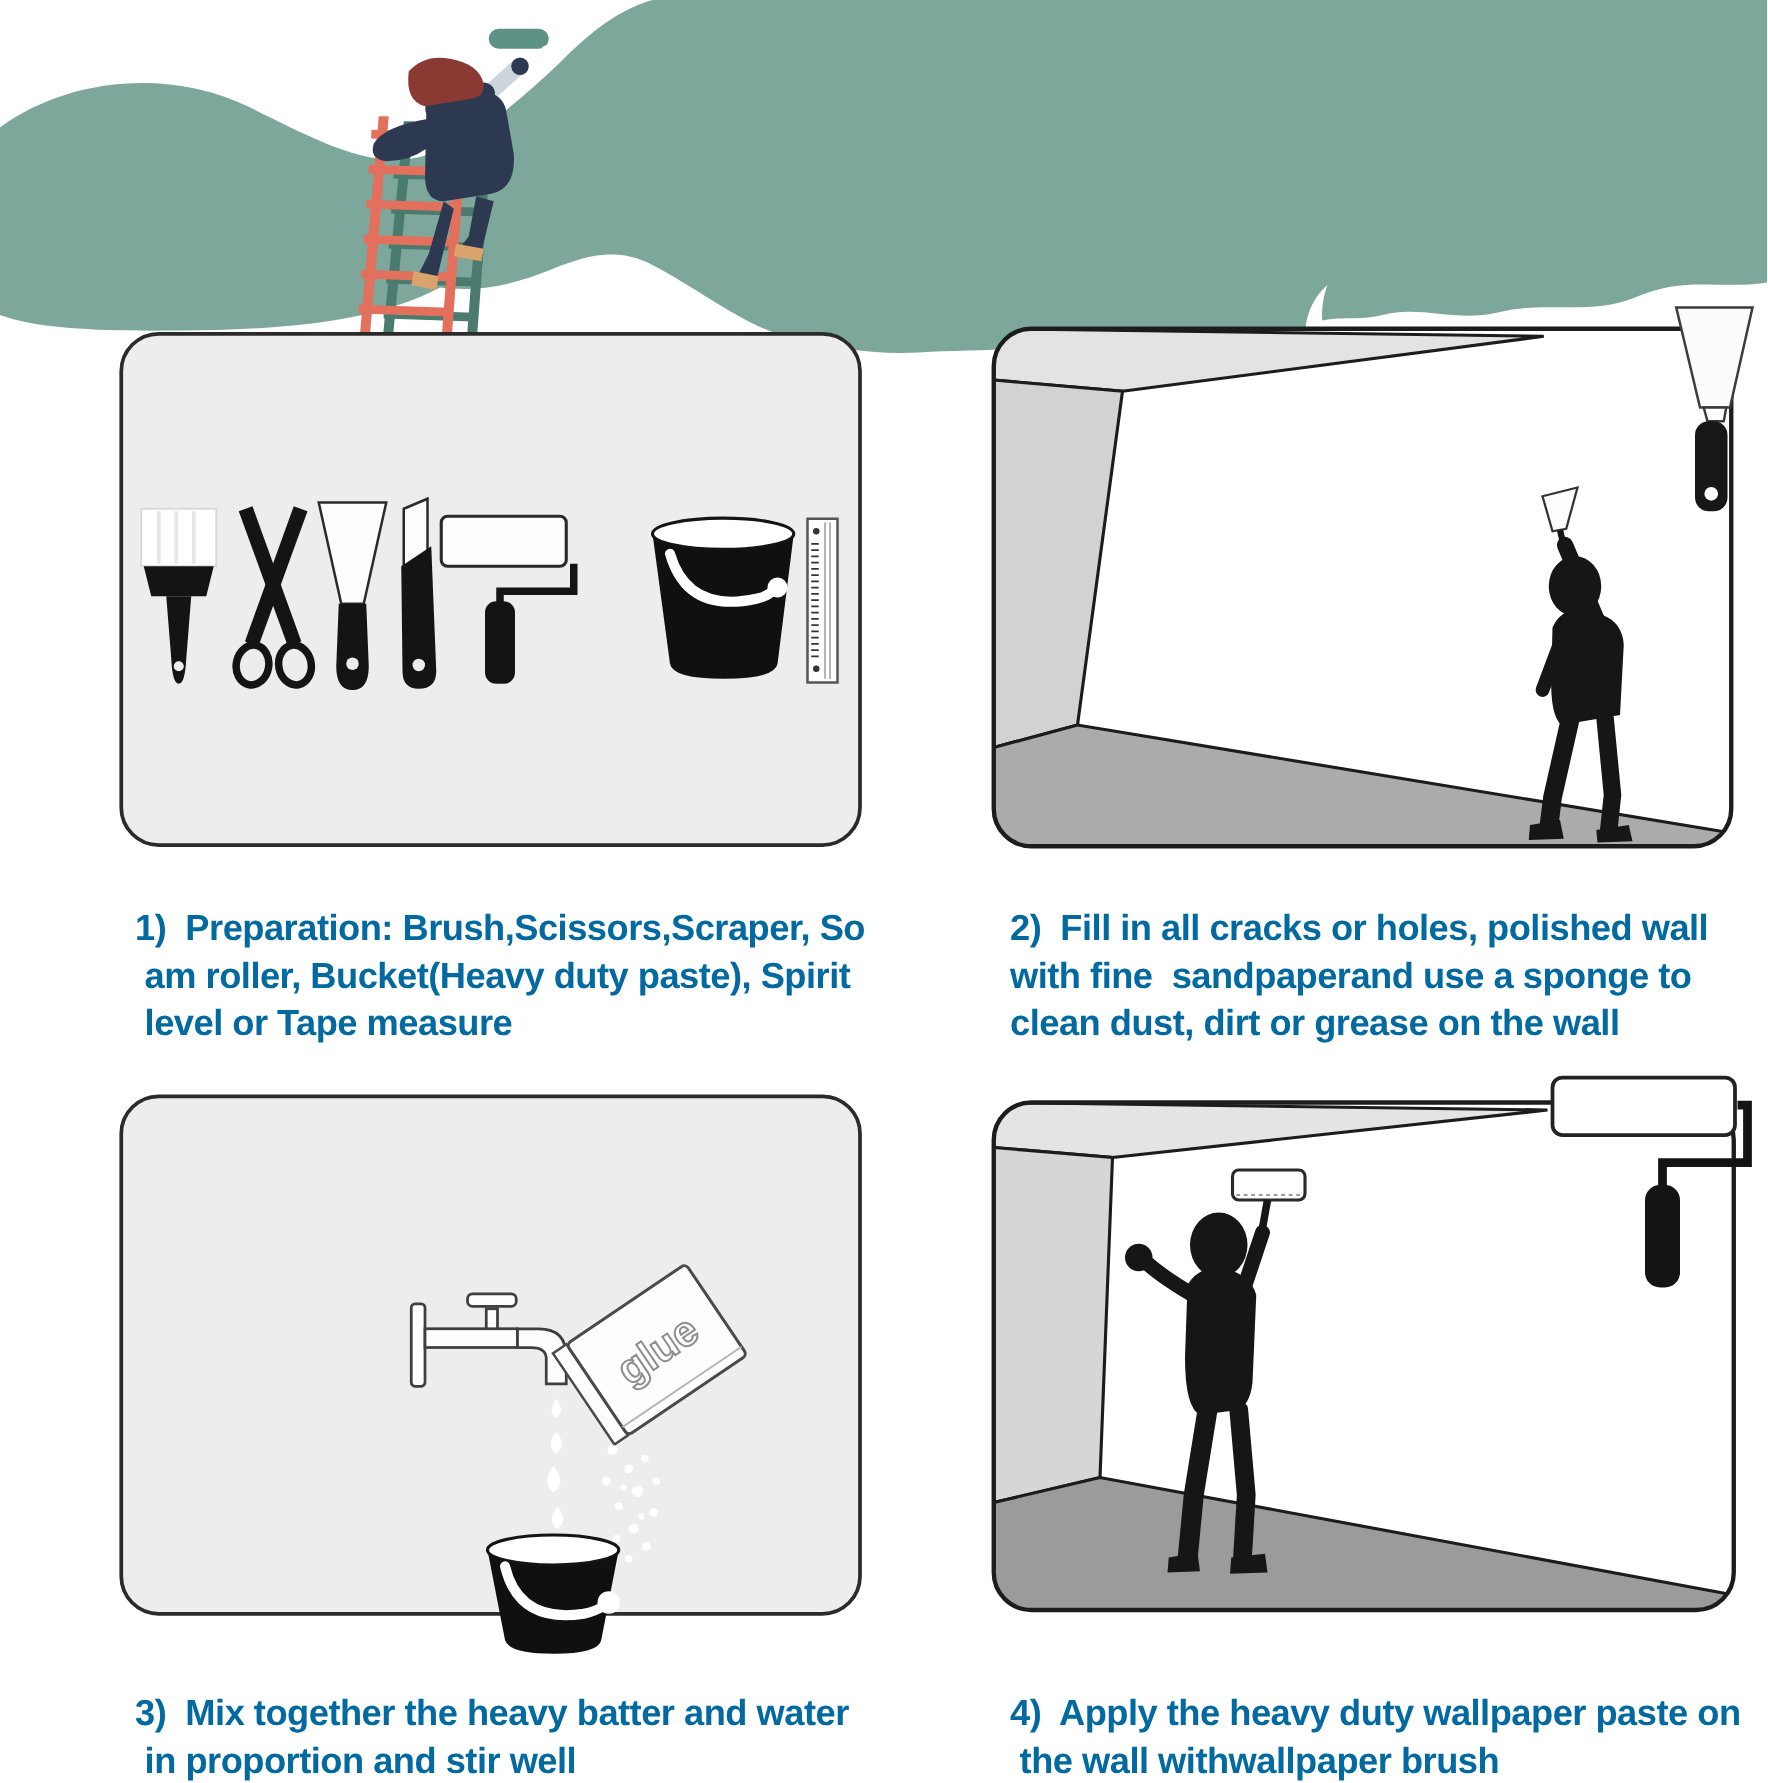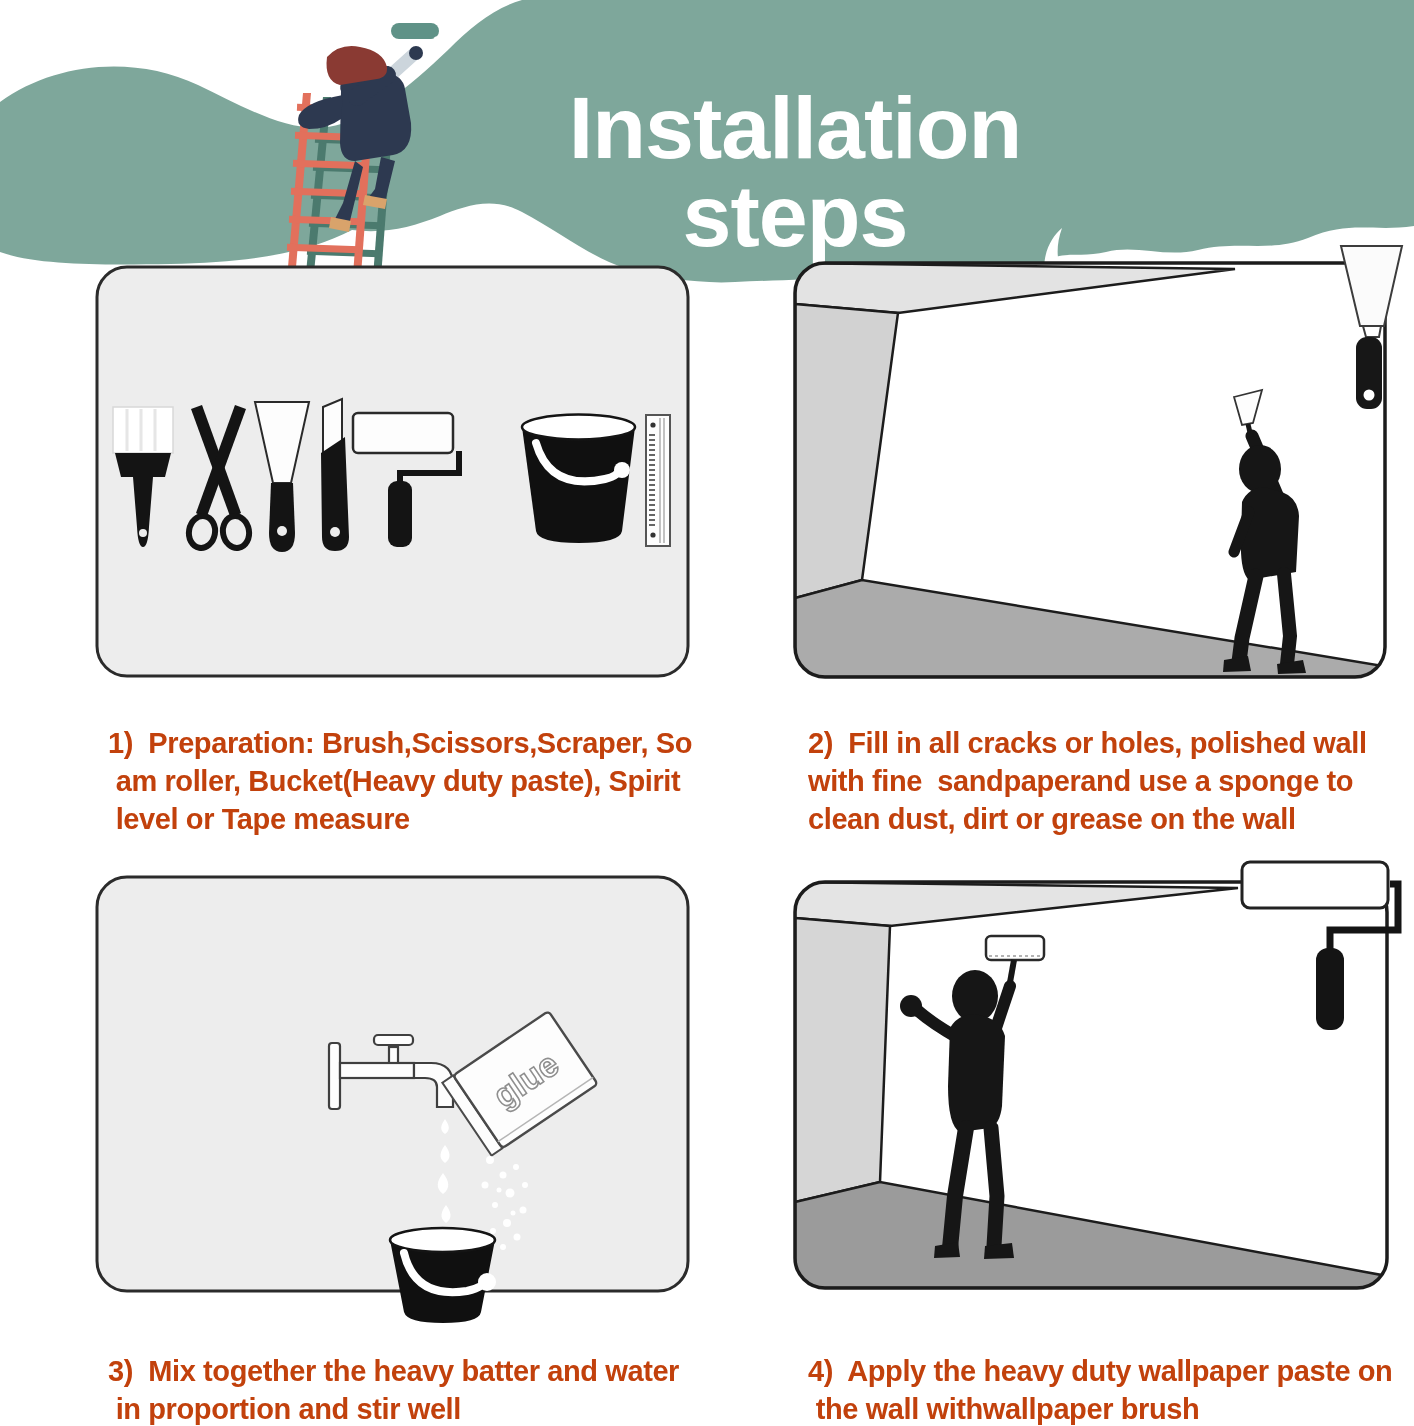--- a/index.html
+++ b/index.html
@@ -6,21 +6,21 @@
   body{font-family:"Liberation Sans", sans-serif;}
   .page{position:relative;width:1414px;height:1426px;background:#fff;overflow:hidden;}
   .abs{position:absolute;}
   .hero-title{
     position:absolute;left:470px;top:84px;width:650px;
     text-align:center;color:#ffffff;font-weight:bold;
     font-size:88px;line-height:1.0;letter-spacing:-1px;
     font-family:"Liberation Sans", sans-serif;
   }
   .caption{
-    position:absolute;color:#c2410c;font-weight:bold;
+    position:absolute;color:#0369a1;font-weight:bold;
     font-size:29px;line-height:38px;letter-spacing:-0.4px;
     white-space:pre-wrap;font-family:"Liberation Sans", sans-serif;
   }
 </style>
 </head>
 <body>
 
 <div class="page">
 
   <svg class="abs" style="left:0;top:0;" width="1414" height="300" viewBox="0 0 1414 300">
@@ -42,21 +42,20 @@
       C 700,284 662,278 625,268
       C 592,258 560,232 522,212
       C 492,196 465,206 440,216
       C 412,227 386,234 352,230
       C 310,252 255,262 170,264
       C 110,265 38,266 0,252
       Z"></path>
     <path fill="#ffffff" d="M1046,282 C1040,258 1050,238 1062,228 C1054,250 1058,268 1066,282 Z"></path>
   </svg>
 
-  <div class="hero-title">Installation steps</div>
 
   <svg class="abs" style="left:245px;top:5px;" width="270" height="300" viewBox="0 0 270 300">
 
     <g fill="#4b7a6e">
       <polygon points="78,92 86,92 66,299 58,299"></polygon>
       <polygon points="142,86 150,86 134,299 126,299"></polygon>
       <g>
         <rect x="72" y="104" width="72" height="7" transform="rotate(2 108 107)"></rect>
         <rect x="70" y="132" width="72" height="7" transform="rotate(2 106 135)"></rect>
         <rect x="68" y="160" width="72" height="7" transform="rotate(2 104 163)"></rect>

